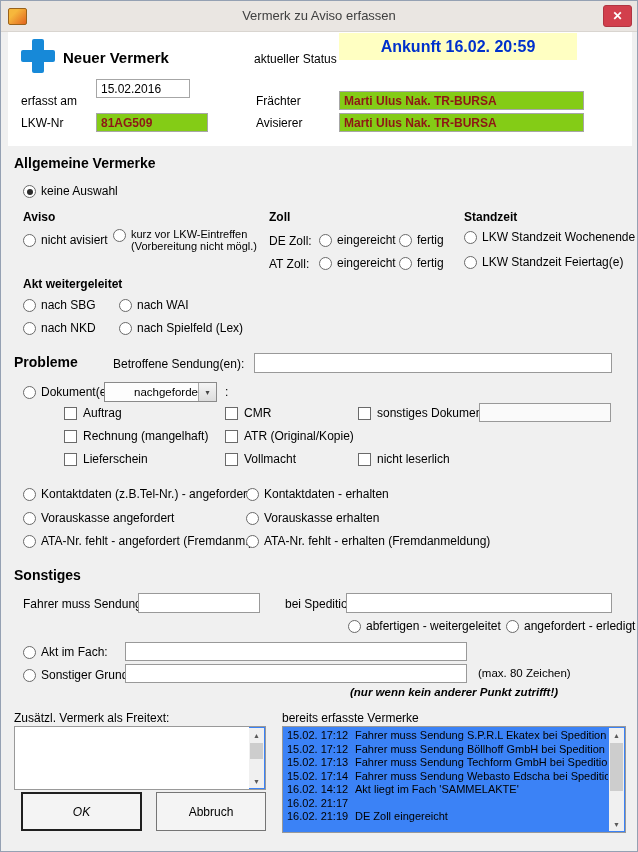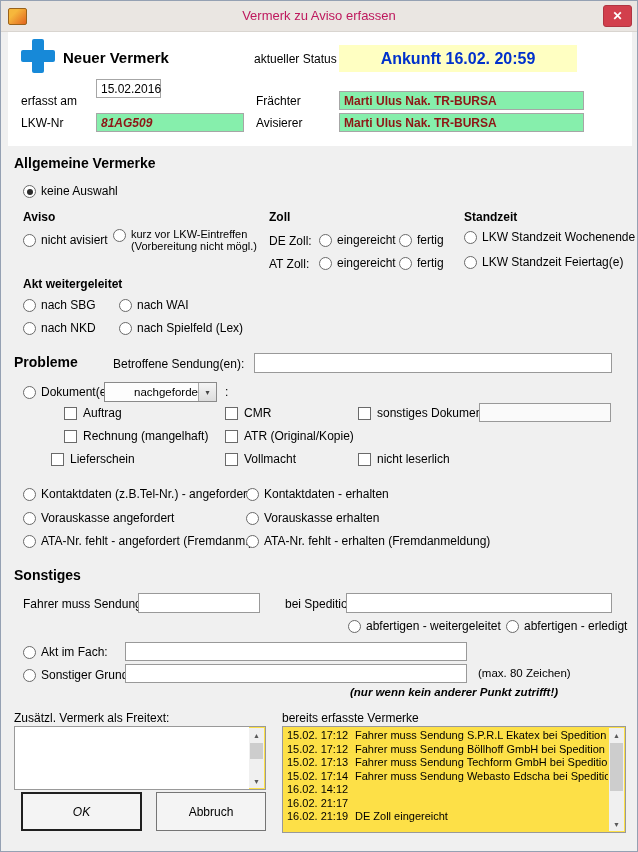--- a/index.html
+++ b/index.html
@@ -1,49 +1,49 @@
 <!DOCTYPE html>
 <html><head>
 <meta charset="utf-8">
 <style>
   html,body{margin:0;padding:0;}
   body{width:638px;height:852px;overflow:hidden;font-family:"Liberation Sans",sans-serif;background:#f0f0f0;}
   .window{position:relative;width:638px;height:852px;background:#f0f0f0;border:1px solid #95a1b3;box-sizing:border-box;overflow:hidden;}
   
   .titlebar{position:absolute;left:0;top:0;right:0;height:30px;background:#eae6e2;border-bottom:1px solid #d9d5d0;}
   .app-icon{position:absolute;left:7px;top:7px;width:17px;height:15px;background:linear-gradient(135deg,#f6b73c 30%,#e2641f);border:1px solid #9a621a;border-radius:2px;}
-  .win-title{position:absolute;left:40px;right:40px;top:7px;text-align:center;font-size:13px;color:#be185d;white-space:nowrap;}
+  .win-title{position:absolute;left:40px;right:40px;top:7px;text-align:center;font-size:13px;color:#404040;white-space:nowrap;}
   .close-btn{position:absolute;right:5px;top:4px;width:27px;height:20px;background:#d23f4c;border:1px solid #b03541;border-radius:3px;color:#fff;display:flex;align-items:center;justify-content:center;font-size:12px;font-weight:bold;cursor:default;}
   
   .header-panel{position:absolute;left:7px;top:31px;width:624px;height:114px;background:#ffffff;}
   .plus-icon{position:absolute;left:20px;top:38px;width:34px;height:34px;}
   .plus-icon::before{content:"";position:absolute;left:11px;top:0;width:12px;height:34px;background:#1789d8;border-radius:2px;}
   .plus-icon::after{content:"";position:absolute;left:0;top:11px;width:34px;height:12px;background:#1789d8;border-radius:2px;}
   .lbl{position:absolute;font-size:12px;color:#000;white-space:nowrap;}
   .h1{font-size:14px;font-weight:bold;}
   .h15{font-size:15px;font-weight:bold;}
   .h2{font-size:12px;font-weight:bold;}
-  .status-box{position:absolute;left:338px;top:44px;width:238px;height:27px;background:#ffffc2;display:flex;align-items:center;justify-content:center;font-size:16px;font-weight:bold;color:#0031cc;white-space:nowrap;}
+  .status-box{position:absolute;left:338px;top:32px;width:238px;height:27px;background:#ffffc2;display:flex;align-items:center;justify-content:center;font-size:16px;font-weight:bold;color:#0031cc;white-space:nowrap;}
   .field{position:absolute;height:19px;border:1px solid #a6a6a6;background:#fff;font-size:12px;display:flex;align-items:center;padding:0 4px;box-sizing:border-box;white-space:nowrap;}
-  .yellow-field{background:#86efac;color:#8e1616;font-weight:bold;}
+  .yellow-field{background:#84cc16;color:#8e1616;font-weight:bold;}
   
   .input{position:absolute;border:1px solid #999;background:#fff;box-sizing:border-box;font-size:12px;padding:0 4px;font-family:inherit;outline:none;}
   
   .radio{position:absolute;display:flex;align-items:flex-start;gap:5px;font-size:12px;cursor:default;white-space:nowrap;}
   .radio .dot{width:13px;height:13px;border-radius:50%;border:1px solid #6a6a6a;background:#fff;flex:0 0 13px;position:relative;box-sizing:border-box;margin-top:1px;}
   .radio.checked .dot::after{content:"";position:absolute;left:2.5px;top:2.5px;width:6px;height:6px;border-radius:50%;background:#2b2b2b;}
   .check{position:absolute;display:flex;align-items:center;gap:6px;font-size:12px;cursor:default;white-space:nowrap;}
   .check .box{width:13px;height:13px;border:1px solid #6a6a6a;background:#fff;box-sizing:border-box;flex:0 0 13px;}
   .two-line .line{display:block;font-size:11px;line-height:12px;}
   
   .combo{position:absolute;display:flex;align-items:center;background:#fdfdfd;border:1px solid #8a8a8a;height:20px;box-sizing:border-box;cursor:default;}
   .combo-text{flex:1;padding-left:5px;font-size:11.5px;white-space:nowrap;overflow:hidden;}
   .combo-arrow{width:17px;height:100%;background:linear-gradient(#f5f5f5,#dcdcdc);border-left:1px solid #aaa;display:flex;align-items:center;justify-content:center;font-size:8px;color:#444;}
   
-  .scrollbox{position:absolute;background:#fde047;border:1px solid #999;box-sizing:border-box;}
+  .scrollbox{position:absolute;background:#3b82f6;border:1px solid #999;box-sizing:border-box;}
   .freitext{position:absolute;left:0;top:0;width:calc(100% - 16px);height:100%;border:none;outline:none;resize:none;font-family:inherit;font-size:12px;padding:2px 3px;box-sizing:border-box;}
   .vscroll{position:absolute;top:1px;right:1px;bottom:1px;width:15px;background:#f0f0f0;}
   .vscroll .arr{position:absolute;left:0;width:15px;height:14px;color:#5a5a5a;font-size:7px;display:flex;align-items:center;justify-content:center;}
   .vscroll .arr.up{top:0;}
   .vscroll .arr.down{bottom:0;}
   .vscroll .thumb{position:absolute;left:1px;width:13px;background:#cdcdcd;}
   .list-rows{position:absolute;left:2px;top:2px;right:17px;bottom:2px;overflow:hidden;}
   .list-row{display:flex;height:13.5px;font-size:11px;line-height:13.5px;white-space:nowrap;}
   .list-time{flex:0 0 68px;padding-left:2px;overflow:hidden;}
   .list-text{flex:1;overflow:hidden;}
@@ -65,26 +65,26 @@
       </div>
   </div>
 
   <div class="header-panel"></div>
   <div class="plus-icon"></div>
   <div class="lbl h15" style="left:62px;top:48px;">Neuer Vermerk</div>
   <div class="lbl" style="left:253px;top:51px;">aktueller Status</div>
   <div class="status-box">Ankunft 16.02. 20:59</div>
 
   <div class="lbl" style="left:20px;top:93px;">erfasst am</div>
-  <div class="field" style="left:95px;top:78px;width:65px;">15.02.2016</div>
+  <div class="field" style="left:95px;top:78px;width:94px;">15.02.2016</div>
   <div class="lbl" style="left:255px;top:93px;">Frächter</div>
   <div class="field yellow-field" style="left:338px;top:90px;width:245px;">Marti Ulus Nak. TR-BURSA</div>
 
   <div class="lbl" style="left:20px;top:115px;">LKW-Nr</div>
-  <div class="field yellow-field" style="left:95px;top:112px;width:148px;font-style:italic;">81AG509</div>
+  <div class="field yellow-field" style="left:95px;top:112px;width:112px;">81AG509</div>
   <div class="lbl" style="left:255px;top:115px;">Avisierer</div>
   <div class="field yellow-field" style="left:338px;top:112px;width:245px;">Marti Ulus Nak. TR-BURSA</div>
 
   <div class="lbl h1" style="left:13px;top:154px;">Allgemeine Vermerke</div>
 
   <label class="radio checked" style="left:22px;top:183px;">
     <span class="dot"></span>
     <span>keine Auswahl</span>
   </label>
 
@@ -181,21 +181,21 @@
 
   <label class="check" style="left:63px;top:428px;text-align:right;">
     <span class="box"></span>
     <span>Rechnung (mangelhaft)</span>
   </label>
   <label class="check" style="left:224px;top:428px;">
     <span class="box"></span>
     <span>ATR (Original/Kopie)</span>
   </label>
 
-  <label class="check" style="left:50px;top:451px;">
+  <label class="check" style="left:63px;top:451px;">
     <span class="box"></span>
     <span>Lieferschein</span>
   </label>
   <label class="check" style="left:224px;top:451px;">
     <span class="box"></span>
     <span>Vollmacht</span>
   </label>
   <label class="check" style="left:357px;top:451px;">
     <span class="box"></span>
     <span>nicht leserlich</span>
@@ -231,21 +231,21 @@
   <input class="input" style="left: 137px; top: 592px; width: 122px; height: 20px;">
   <div class="lbl" style="left:284px;top:596px;">bei Spedition</div>
   <input class="input" style="left: 345px; top: 592px; width: 266px; height: 20px;">
 
   <label class="radio" style="left:347px;top:618px;">
     <span class="dot"></span>
     <span>abfertigen - weitergeleitet</span>
   </label>
   <label class="radio" style="left:505px;top:618px;">
     <span class="dot"></span>
-    <span>abfertigen - erledigt</span>
+    <span>angefordert - erledigt</span>
   </label>
 
   <label class="radio" style="left:22px;top:644px;">
     <span class="dot"></span>
     <span>Akt im Fach:</span>
   </label>
   <input class="input" style="left: 124px; top: 641px; width: 342px; height: 19px;">
 
   <label class="radio" style="left:22px;top:667px;">
     <span class="dot"></span>
@@ -279,20 +279,21 @@
       <div class="list-row">
         <span class="list-time">15.02. 17:13</span>
         <span class="list-text">Fahrer muss Sendung Techform GmbH bei Spedition Buc</span>
       </div>
       <div class="list-row">
         <span class="list-time">15.02. 17:14</span>
         <span class="list-text">Fahrer muss Sendung Webasto Edscha bei Spedition So</span>
       </div>
       <div class="list-row">
         <span class="list-time">16.02. 14:12</span>
+        <span class="list-text">Akt liegt im Fach 'SAMMELAKTE'</span>
       </div>
       <div class="list-row">
         <span class="list-time">16.02. 21:17</span>
       </div>
       <div class="list-row">
         <span class="list-time">16.02. 21:19</span>
         <span class="list-text">DE Zoll eingereicht</span>
       </div>
     </div>
     <div class="vscroll">

